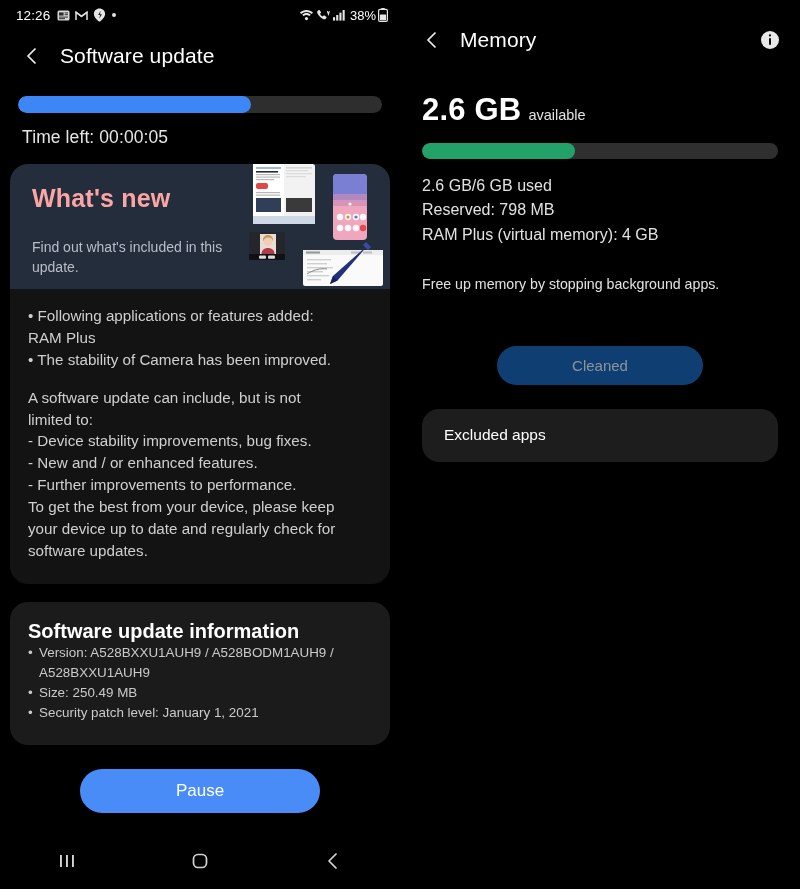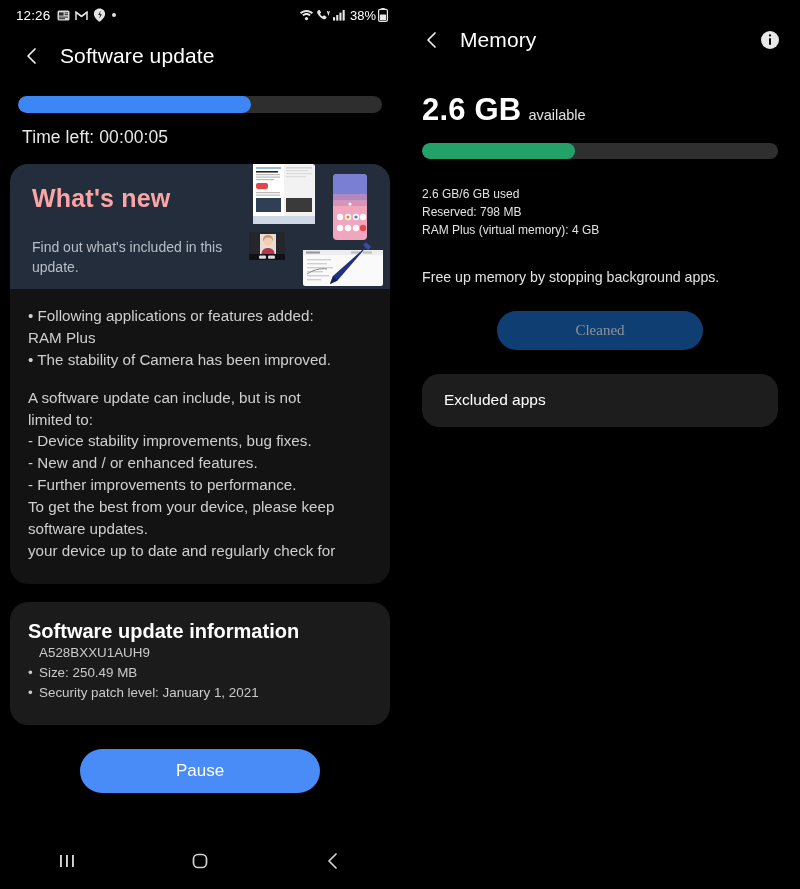--- a/index.html
+++ b/index.html
@@ -84,27 +84,27 @@
 
   
   .mem-body { padding: 26px 22px 0 22px; }
   .mem-head { display: flex; align-items: baseline; }
   .mem-big { color: #fff; font-size: 31px; font-weight: 700; letter-spacing: .2px; }
   .mem-avail { color: #e3e3e3; font-size: 14.5px; margin-left: 7px; }
   .mem-track {
     position: relative; width: 100%; height: 16px; margin-top: 15px;
     background: #2f2f2f; border-radius: 8px; overflow: hidden;
   }
-  .mem-lines { margin-top: 26px; color: #e2e2e2; font-size: 12px; line-height: 1.52; }
+  .mem-lines { margin-top: 15px; color: #e2e2e2; font-size: 16px; line-height: 1.52; }
   .mem-hint { color: #e2e2e2; font-size: 14.2px; margin-top: 29px; }
   .cleaned-wrap { display: flex; justify-content: center; margin-top: 26px; }
   .btn-disabled {
     width: 206px; height: 39px; border: none; border-radius: 20px;
-    font-size: 15px; font-family: Liberation Serif, serif; cursor: default;
-    display: flex; align-items: center; justify-content: center;
+    font-size: 15px; font-family: Liberation Sans, sans-serif; cursor: default;
+    display: flex; align-items: center; justify-content: center; margin-top: 28px;
   }
   .excluded {
     margin: 24px 0 0 0; height: 53px; background: #1d1d1d;
     border-radius: 17px; display: flex; align-items: center; padding-left: 22px;
     color: #fff; font-size: 15.5px; cursor: pointer;
   }
 </style>
 </head>
 <body>
 
@@ -276,28 +276,29 @@
         <p>• Following applications or features added:</p>
         <p>RAM Plus</p>
         <p>• The stability of Camera has been improved.</p>
         <div class="gap"></div>
         <p>A software update can include, but is not</p>
         <p>limited to:</p>
         <p> - Device stability improvements, bug fixes.</p>
         <p> - New and / or enhanced features.</p>
         <p> - Further improvements to performance.</p>
         <p>To get the best from your device, please keep</p>
+        <p>your device up to date and regularly check for</p>
         <p>software updates.</p>
-        <p>your device up to date and regularly check for</p>
       </div>
     </div>
 
     <div class="infocard">
       <h3>Software update information</h3>
       <ul>
+        <li>Version: A528BXXU1AUH9 / A528BODM1AUH9 /</li>
         <li class="cont">A528BXXU1AUH9</li>
         <li>Size: 250.49 MB</li>
         <li>Security patch level: January 1, 2021</li>
       </ul>
     </div>
 
     <div class="primary-wrap">
       <button class="btn-primary" id="pause-btn" style="background: rgb(74, 140, 247);">Pause</button>
     </div>
 

